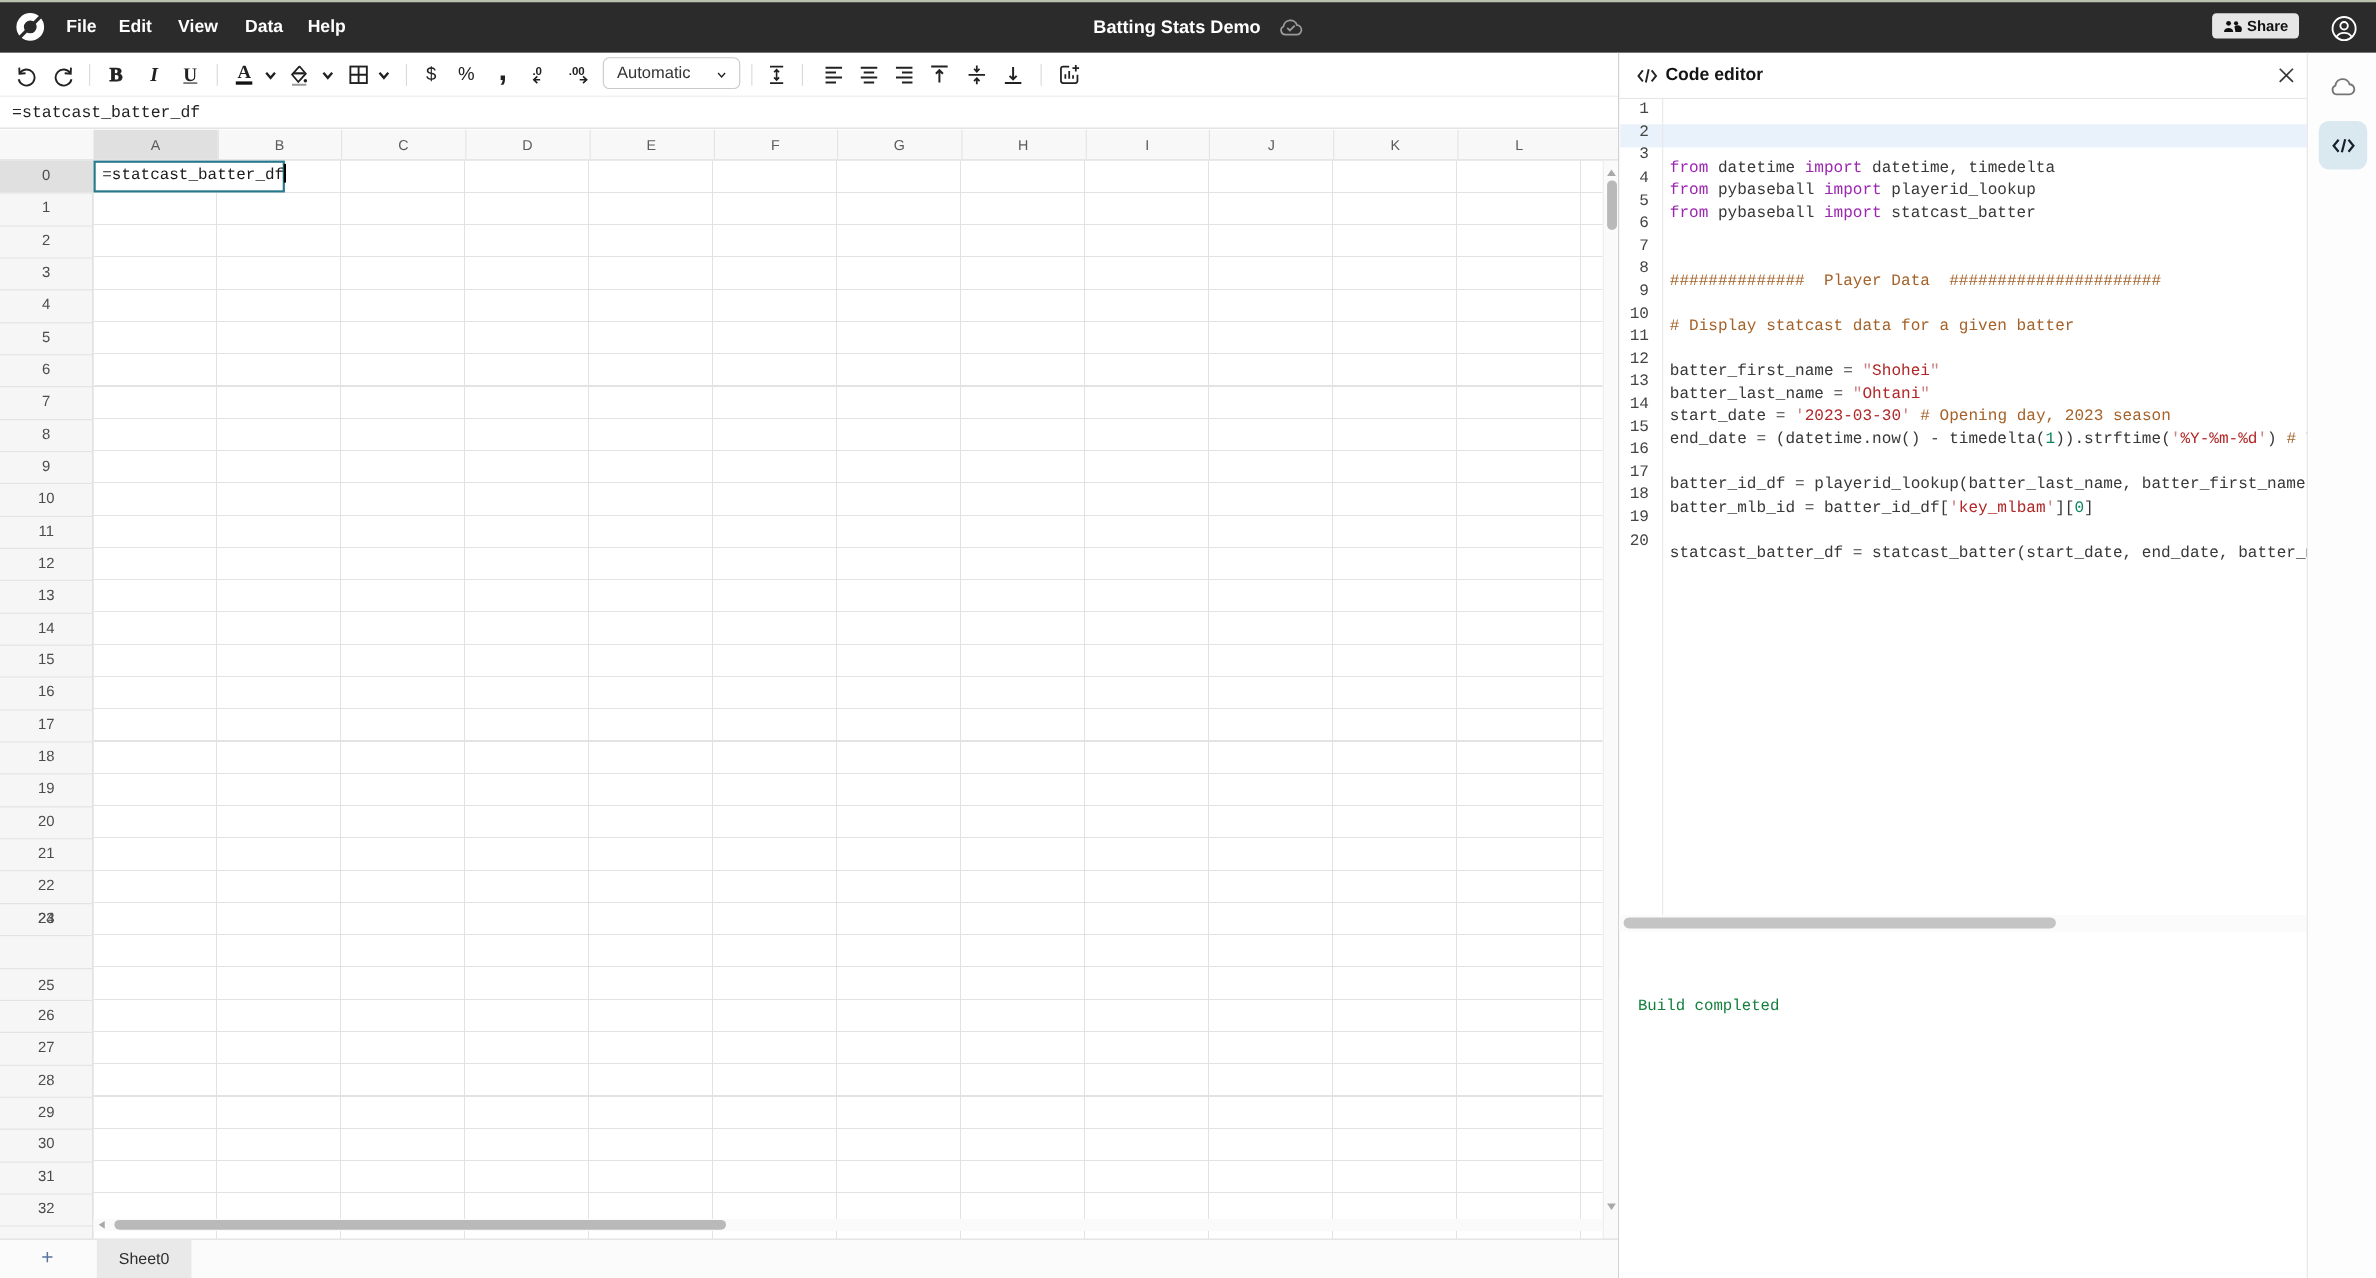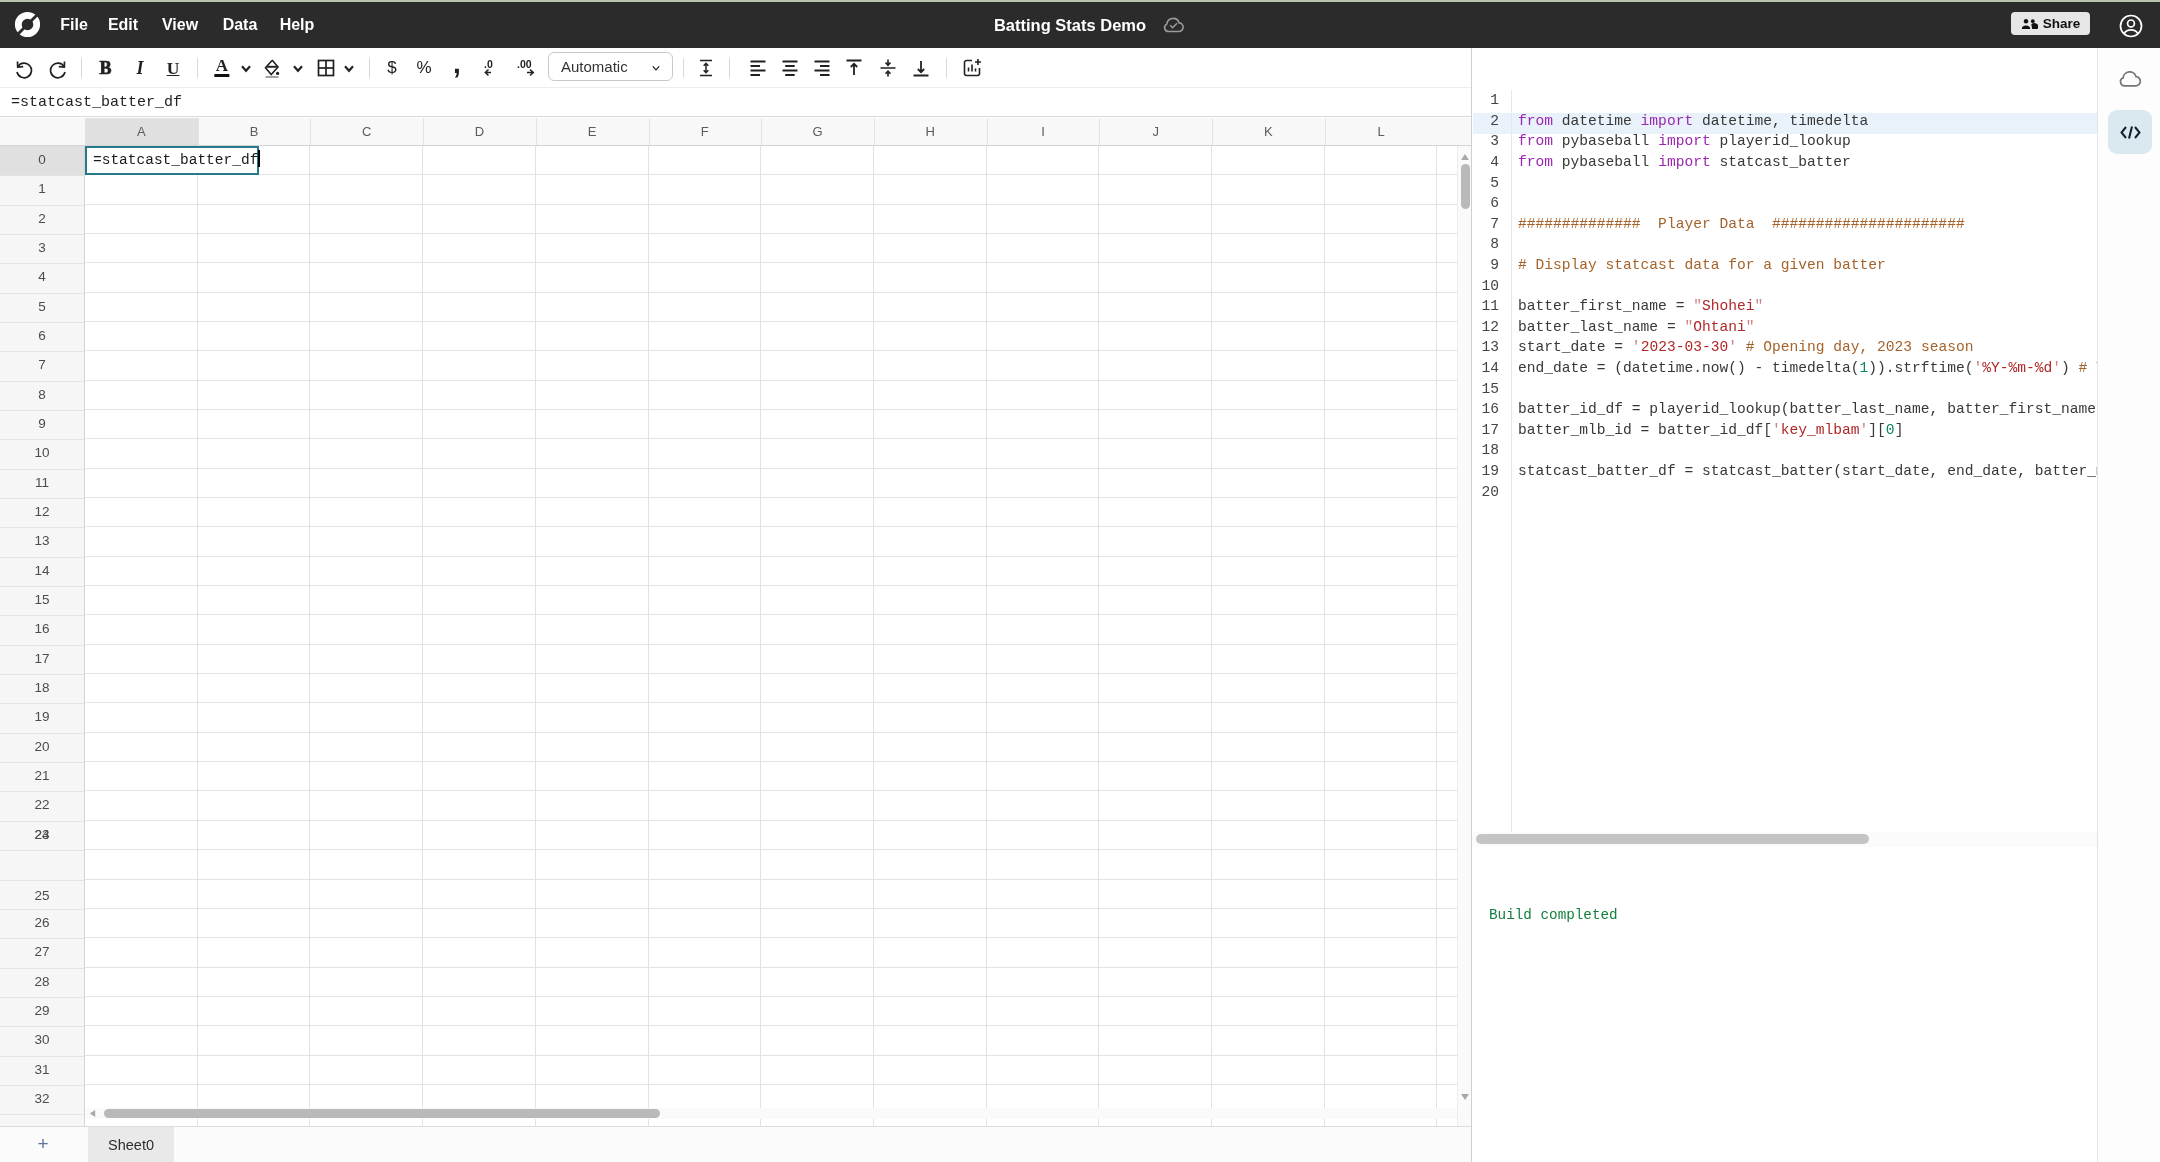--- a/index.html
+++ b/index.html
@@ -58,21 +58,21 @@
 
   
   #codepanel { position:absolute; left:1471px; top:48px; width:626px; height:1114px; background:#fff;
     border-left:1px solid #cfcfcf; }
   #cphead { position:absolute; left:0; top:0; width:626px; height:42px; border-bottom:1px solid #e6e6e6; }
   #cptitle { position:absolute; left:42px; top:0; height:42px; line-height:42px;
     font-size:16px; font-weight:700; color:#141414; }
   #codearea { position:absolute; left:0; top:42px; width:626px; height:742px; overflow:hidden; }
   #gutterline { position:absolute; left:39px; top:0; width:1px; height:742px; background:#e8e8e8; }
   .lnum { position:absolute; width:27px; text-align:right; font-size:14.6px; color:#444; }
-  .cline { position:absolute; left:46px; font-size:14.6px; white-space:pre; color:#383838; }
+  .cline { position:absolute; left:46px; font-size:14.6px; white-space:pre; color:#383838;margin-top:32px; }
   .kw { color:#9c27b0; }
   .cm { color:#a5632b; }
   .st { color:#b12727; }
   .qu { color:#cc8282; }
   .nu { color:#0a8658; }
   #activeline { position:absolute; left:1px; width:625px; height:21px; background:#e9f1fa; }
   #codehscroll { position:absolute; left:0; top:784px; width:626px; height:15px; background:#fbfbfb; }
   #consolehead { position:absolute; left:0; top:799px; width:626px; height:43px; background:#fcfcfc;
     border-top:1px solid #e0e0e0; border-bottom:1px solid #e4e4e4; }
   #consolebody { position:absolute; left:0; top:843px; width:626px; height:271px; background:#fff; }
@@ -368,20 +368,32 @@
       <div style="position:absolute;left:19px;top:1px;width:556px;height:9px;background:#b9b9b9;border-radius:4.5px"></div>
     </div>
   <div id="editbox" class="mono">=statcast_batter_df<span style="display:inline-block;width:1.5px;height:17px;background:#000;vertical-align:-3px"></span></div>
 
   <div id="sheetbar">
     <div id="plusbtn">+</div>
     <div id="sheettab">Sheet0</div>
   </div>
 
   <div id="codepanel">
+    <div id="cphead">
+      <svg class="abs" style="left:16px;top:13px" width="19" height="16" viewBox="0 0 19 16">
+        <path d="M5.5 3 L1.5 8 L5.5 13" fill="none" stroke="#222" stroke-width="1.7"></path>
+        <path d="M13.5 3 L17.5 8 L13.5 13" fill="none" stroke="#222" stroke-width="1.7"></path>
+        <line x1="10.8" y1="2" x2="8.2" y2="14" stroke="#222" stroke-width="1.7"></line>
+      </svg>
+      <div id="cptitle">Code editor</div>
+      <svg class="abs" style="left:599px;top:13px" width="15" height="15" viewBox="0 0 15 15">
+        <line x1="1.5" y1="1.5" x2="13.5" y2="13.5" stroke="#3a3a3a" stroke-width="1.6"></line>
+        <line x1="13.5" y1="1.5" x2="1.5" y2="13.5" stroke="#3a3a3a" stroke-width="1.6"></line>
+      </svg>
+    </div>
     <div id="codearea" class="mono">
       <div id="activeline" style="top: 22.8px;"></div>
       <div id="gutterline"></div>
     <div class="lnum mono" style="top: 2.2px;">1</div>
         <div class="lnum mono" style="top: 22.8px;">2</div>
         <div class="cline" style="top: 22.8px;"><span class="kw">from</span> datetime <span class="kw">import</span> datetime, timedelta</div>
         <div class="lnum mono" style="top: 43.4px;">3</div>
         <div class="cline" style="top: 43.4px;"><span class="kw">from</span> pybaseball <span class="kw">import</span> playerid_lookup</div>
         <div class="lnum mono" style="top: 64px;">4</div>
         <div class="cline" style="top: 64px;"><span class="kw">from</span> pybaseball <span class="kw">import</span> statcast_batter</div>

